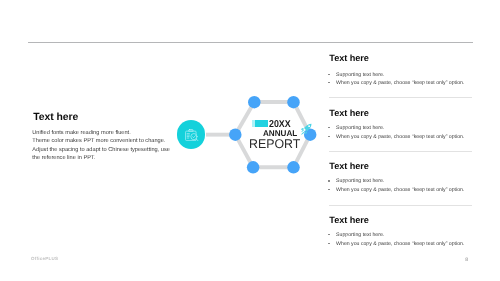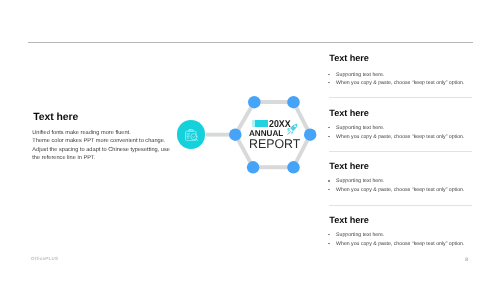--- a/index.html
+++ b/index.html
@@ -24,21 +24,21 @@
   
   #hex-svg{position:absolute;left:180px;top:90px;}
   #icon-circle{position:absolute;left:176.9px;top:120.4px;width:28.3px;height:28.3px;border-radius:50%;
     background:#14d1db;display:flex;align-items:center;justify-content:center;}
   #logo{position:absolute;left:249.4px;top:117px;width:60px;}
   #logo-row1{position:absolute;left:2.5px;top:2.9px;display:flex;align-items:flex-end;}
   #logo-swatch{display:inline-block;width:15.7px;height:7.2px;
     background:linear-gradient(to right,#aef2f8 0%,#aef2f8 19%,#22d2e1 19%,#22d2e1 100%);}
   #logo-year{font-weight:bold;font-size:10px;color:#1c1c1c;margin-left:1.1px;
     display:inline-block;transform:scaleX(.885) translateY(1.1px);transform-origin:left bottom;line-height:7.4px;}
-  #logo-row2{position:absolute;left:0;top:13.2px;display:flex;align-items:center;}
+  #logo-row2{position:absolute;left:14px;top:13.2px;display:flex;align-items:center;}
   #logo-annual{font-weight:bold;font-size:8.4px;color:#1c1c1c;line-height:6.2px;display:inline-block;
     letter-spacing:0.0px;transform:scaleX(.97);transform-origin:left top;}
   #logo-row3{position:absolute;left:0px;top:23.2px;font-size:12.7px;color:#2b2b2b;line-height:9.2px;
     display:inline-block;transform:scaleX(.975);transform-origin:left top;}
   #rocket{position:absolute;left:37.0px;top:-7.2px;}
 
   
   #footer-brand{position:absolute;left:30.9px;top:257.1px;font-size:4.5px;color:#c2c2c2;
     letter-spacing:0.26px;line-height:4px;font-weight:bold;}
   #page-num{position:absolute;left:465.3px;top:258.1px;font-size:5.1px;color:#8d8d8d;line-height:4.7px;}

